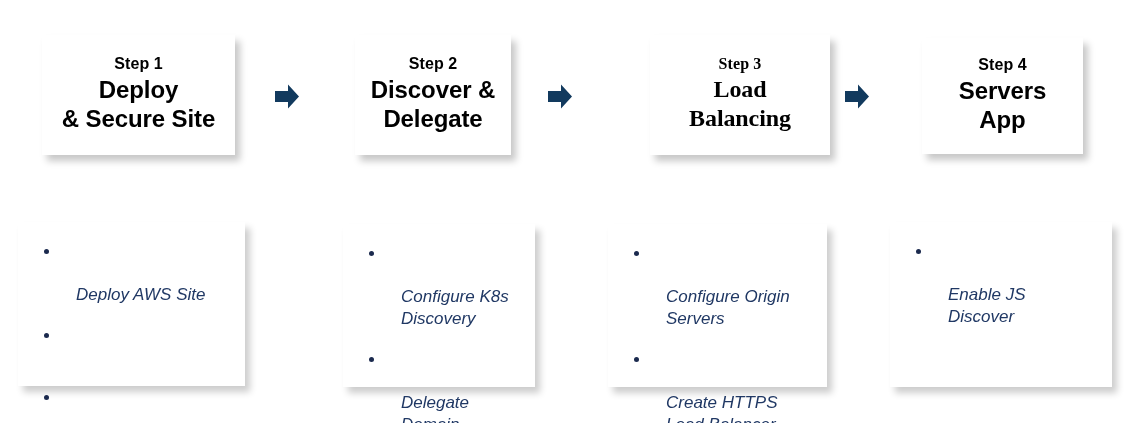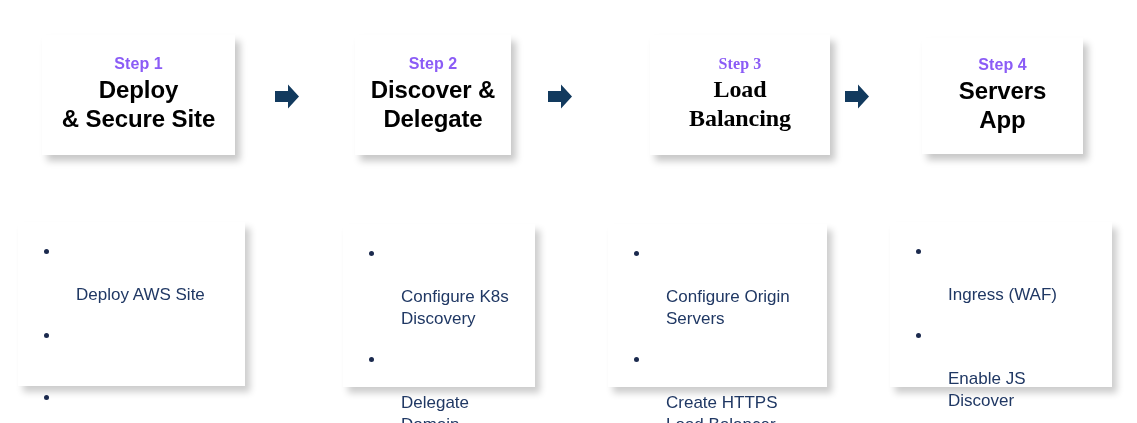--- a/index.html
+++ b/index.html
@@ -27,21 +27,21 @@
     box-shadow: 5px 6px 7px rgba(0, 0, 0, 0.22);
     display: flex;
     flex-direction: column;
     align-items: center;
     justify-content: center;
     text-align: center;
     box-sizing: border-box;
     padding: 6px 4px 10px 4px;
   }
   .step-eyebrow {
-    color: #8b5cf6;
+    color: #000000;
     font-weight: bold;
     font-size: 16px;
     line-height: 20px;
     letter-spacing: 0.1px;
     white-space: nowrap;
   }
   .step-title {
     color: #000000;
     font-weight: bold;
     font-size: 24px;
@@ -51,20 +51,21 @@
     white-space: pre-line;
   }
 
   
   .bullet-card {
     position: absolute;
     background: #ffffff;
     box-shadow: 5px 6px 7px rgba(0, 0, 0, 0.20);
     box-sizing: border-box;
     padding: 18px 10px 10px 10px;
+    font-style: italic;
   }
   .bullet-list {
     list-style: none;
     margin: 0;
     padding: 0;
   }
   .bullet-item {
     position: relative;
     color: #203864;
     font-size: 17px;
@@ -181,23 +182,19 @@
   <div class="step-card" style="left:922px; top:38px; width:161px; height:116px;">
     <div class="step-eyebrow">Step 4</div>
     <div class="step-title">Servers
 App</div>
   </div>
 
   <div class="bullet-card" style="left:890px; top:222px; width:222px; height:165px;">
     <ul class="bullet-list">
       <li class="bullet-item">
         <span class="bullet-dot"></span>
-        <span>Ingress (WAF)</span>
-      </li>
-      <li class="bullet-item">
-        <span class="bullet-dot"></span>
         <span>Enable JS
 Discover</span>
       </li>
     </ul>
   </div>
 
 </div>
 
 </body></html>

